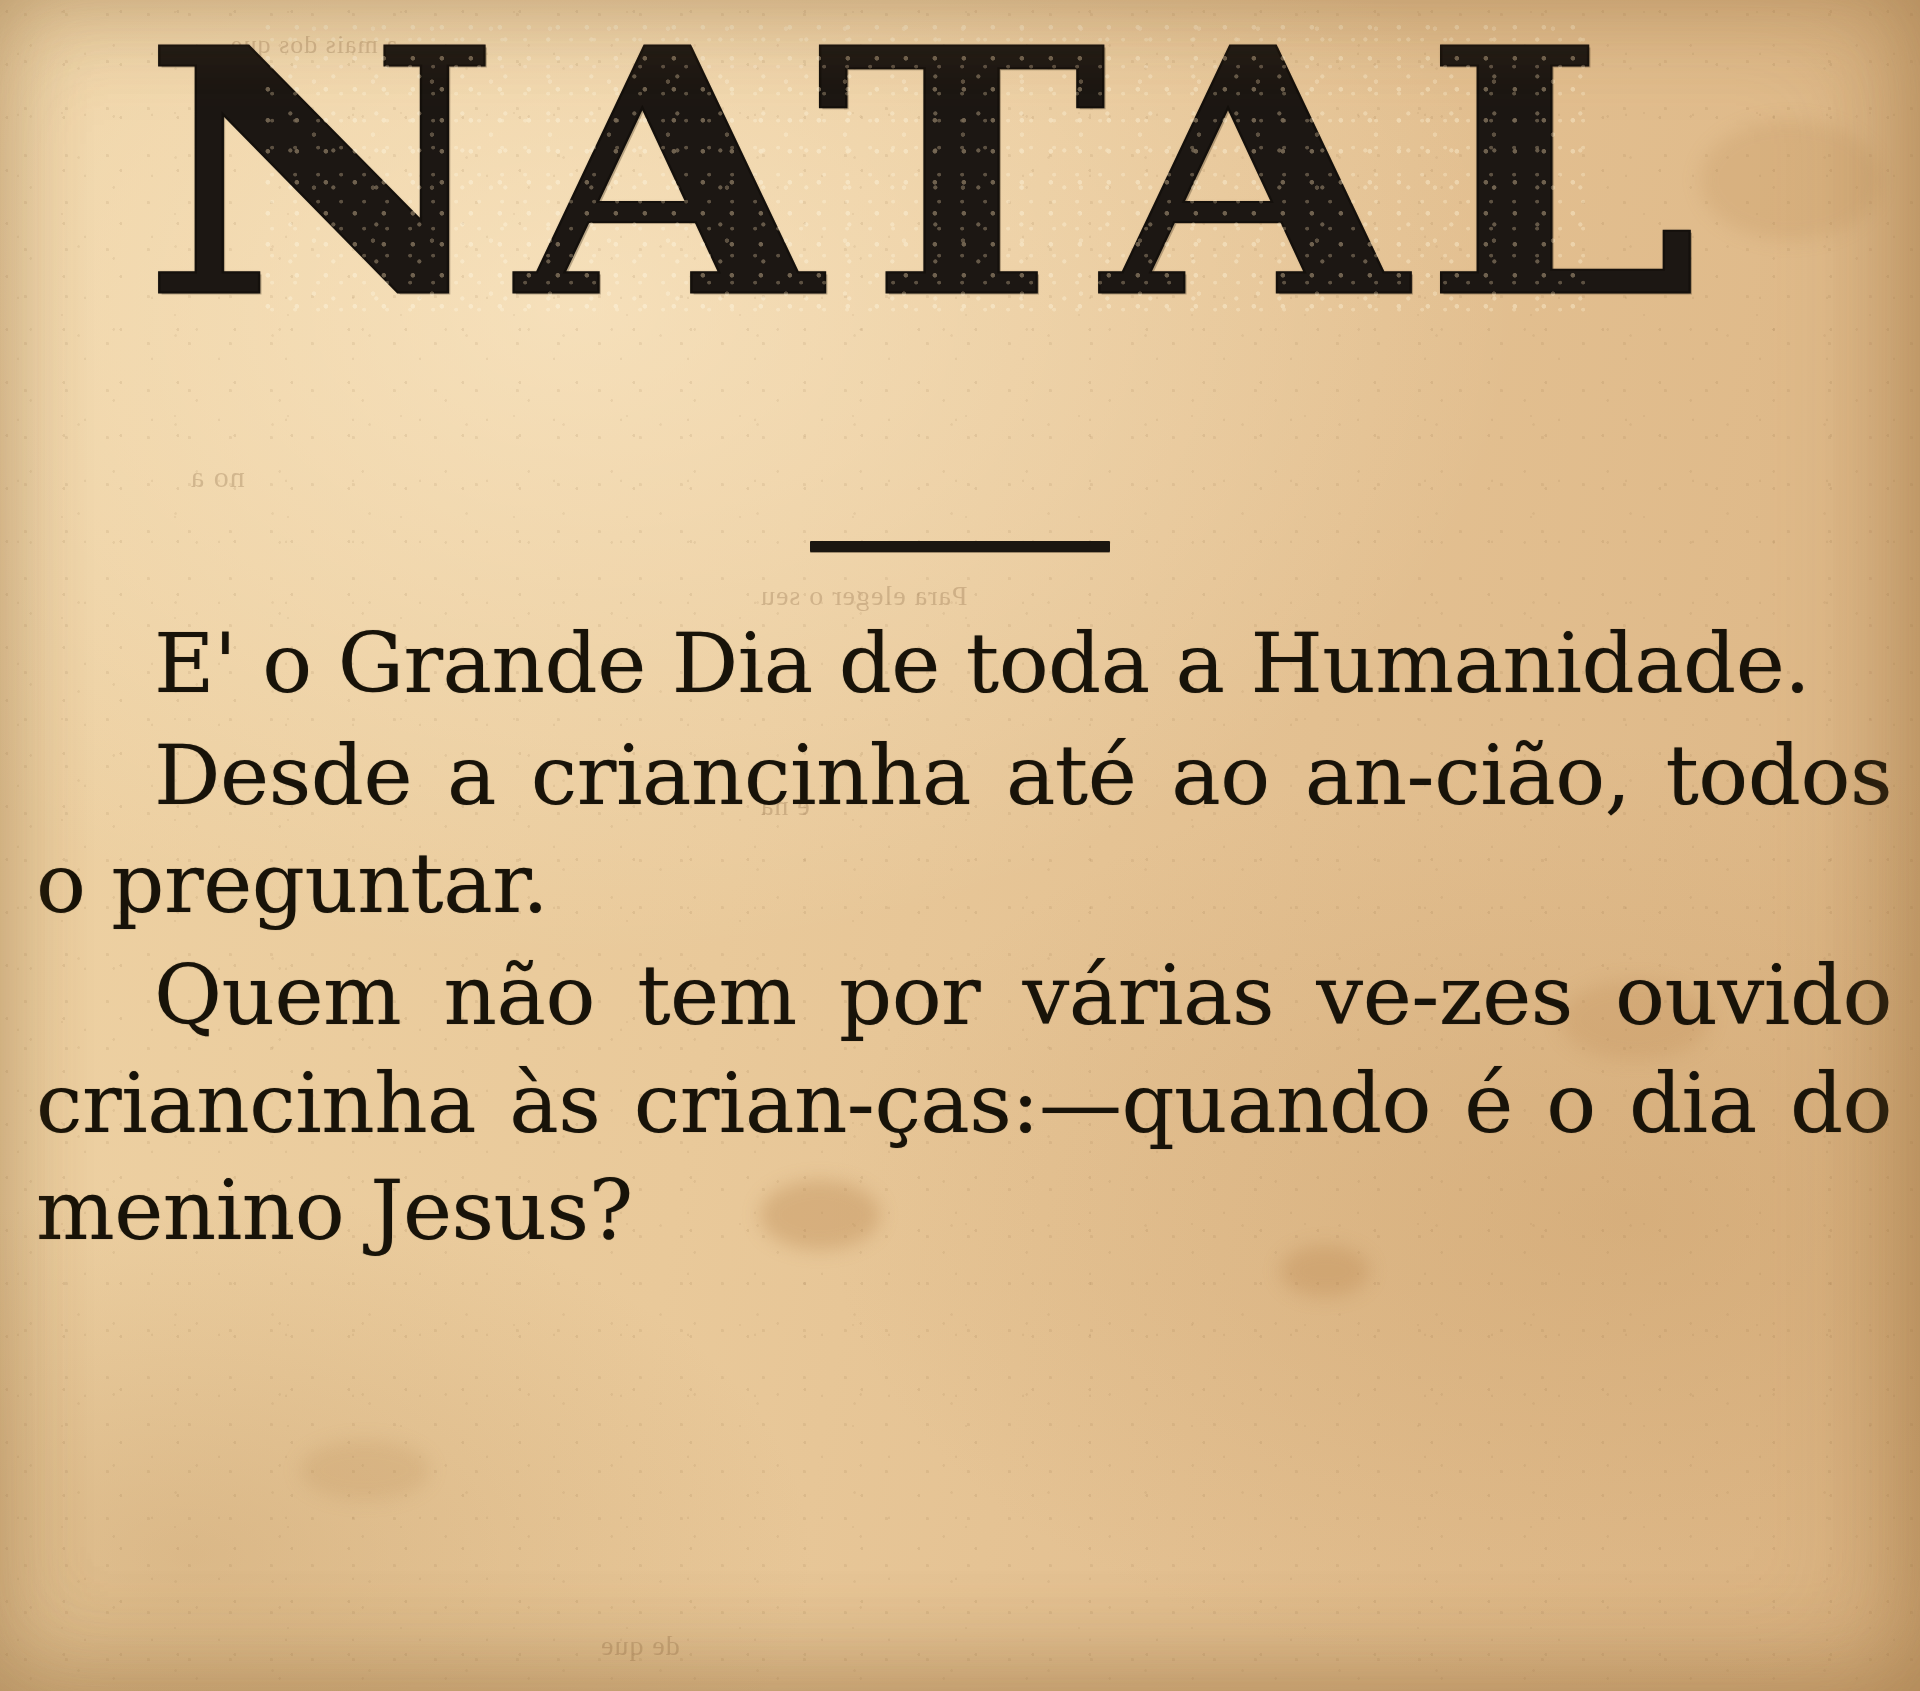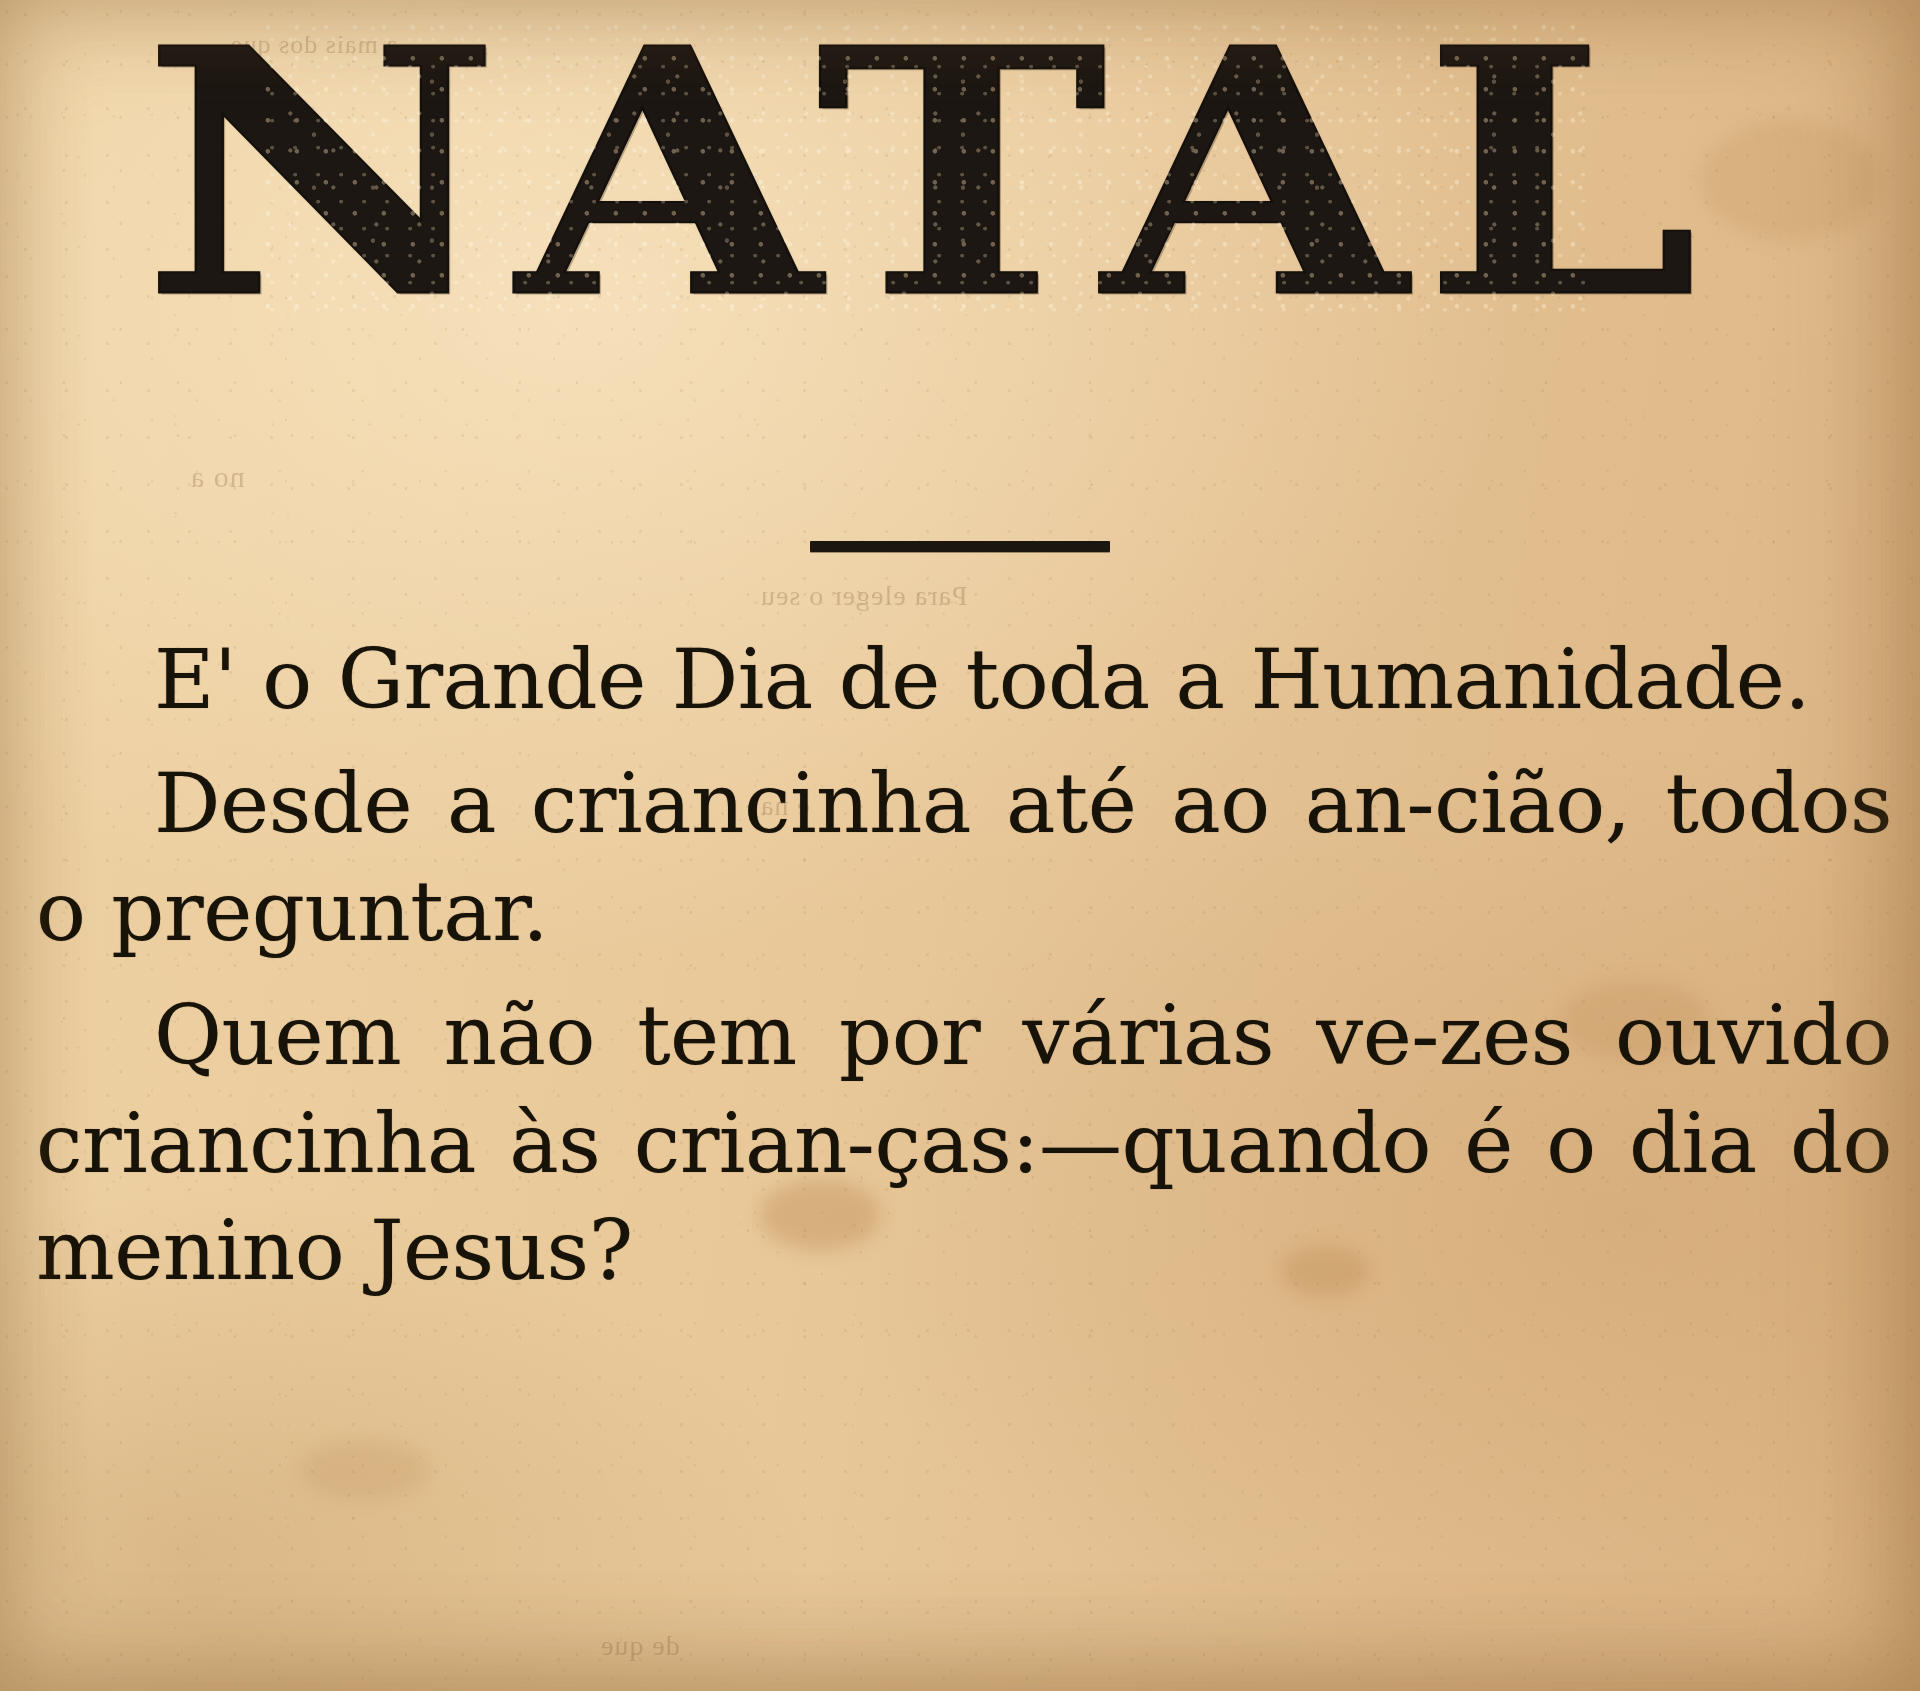--- a/index.html
+++ b/index.html
@@ -142,21 +142,20 @@
     margin: 0 0 4px 0;
     text-indent: 118px;
     text-align: justify;
     text-justify: inter-word;
   }
   .para:last-child { margin-bottom: 0; }
 
   
   .article .para {
     transform-origin: left top;
-    margin-top: 16px;
   }
 
   
   .stain {
     position: absolute;
     pointer-events: none;
     border-radius: 50%;
     filter: blur(9px);
   }
   .stain-a { top: 1180px; left: 760px; width: 120px; height: 70px; background: rgba(168,108,52,0.26); }

